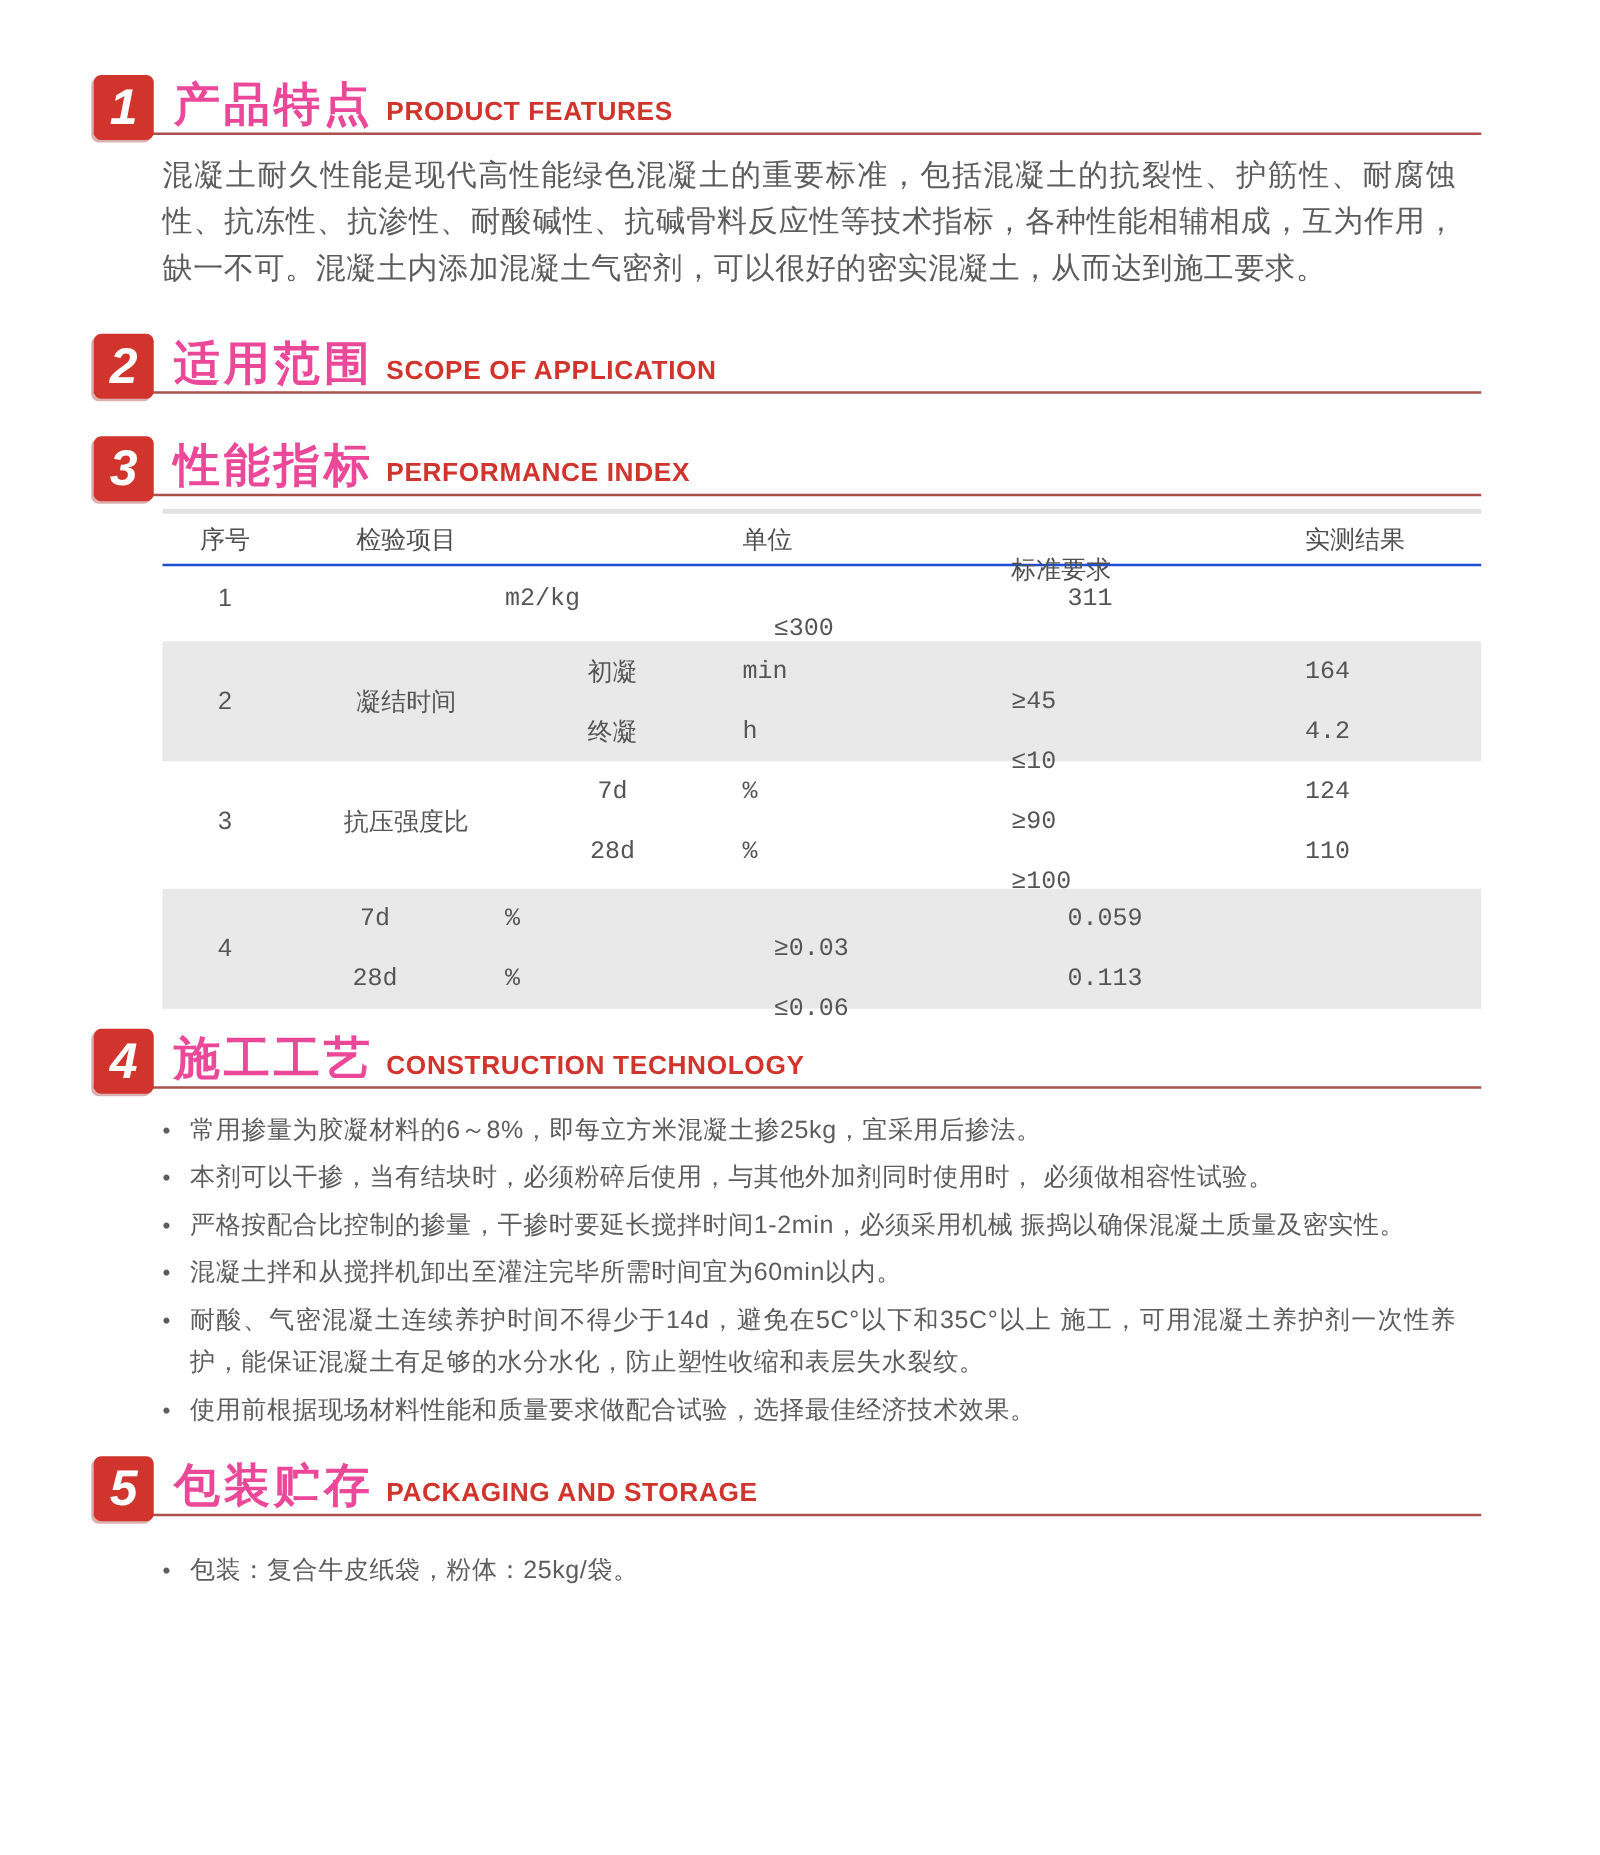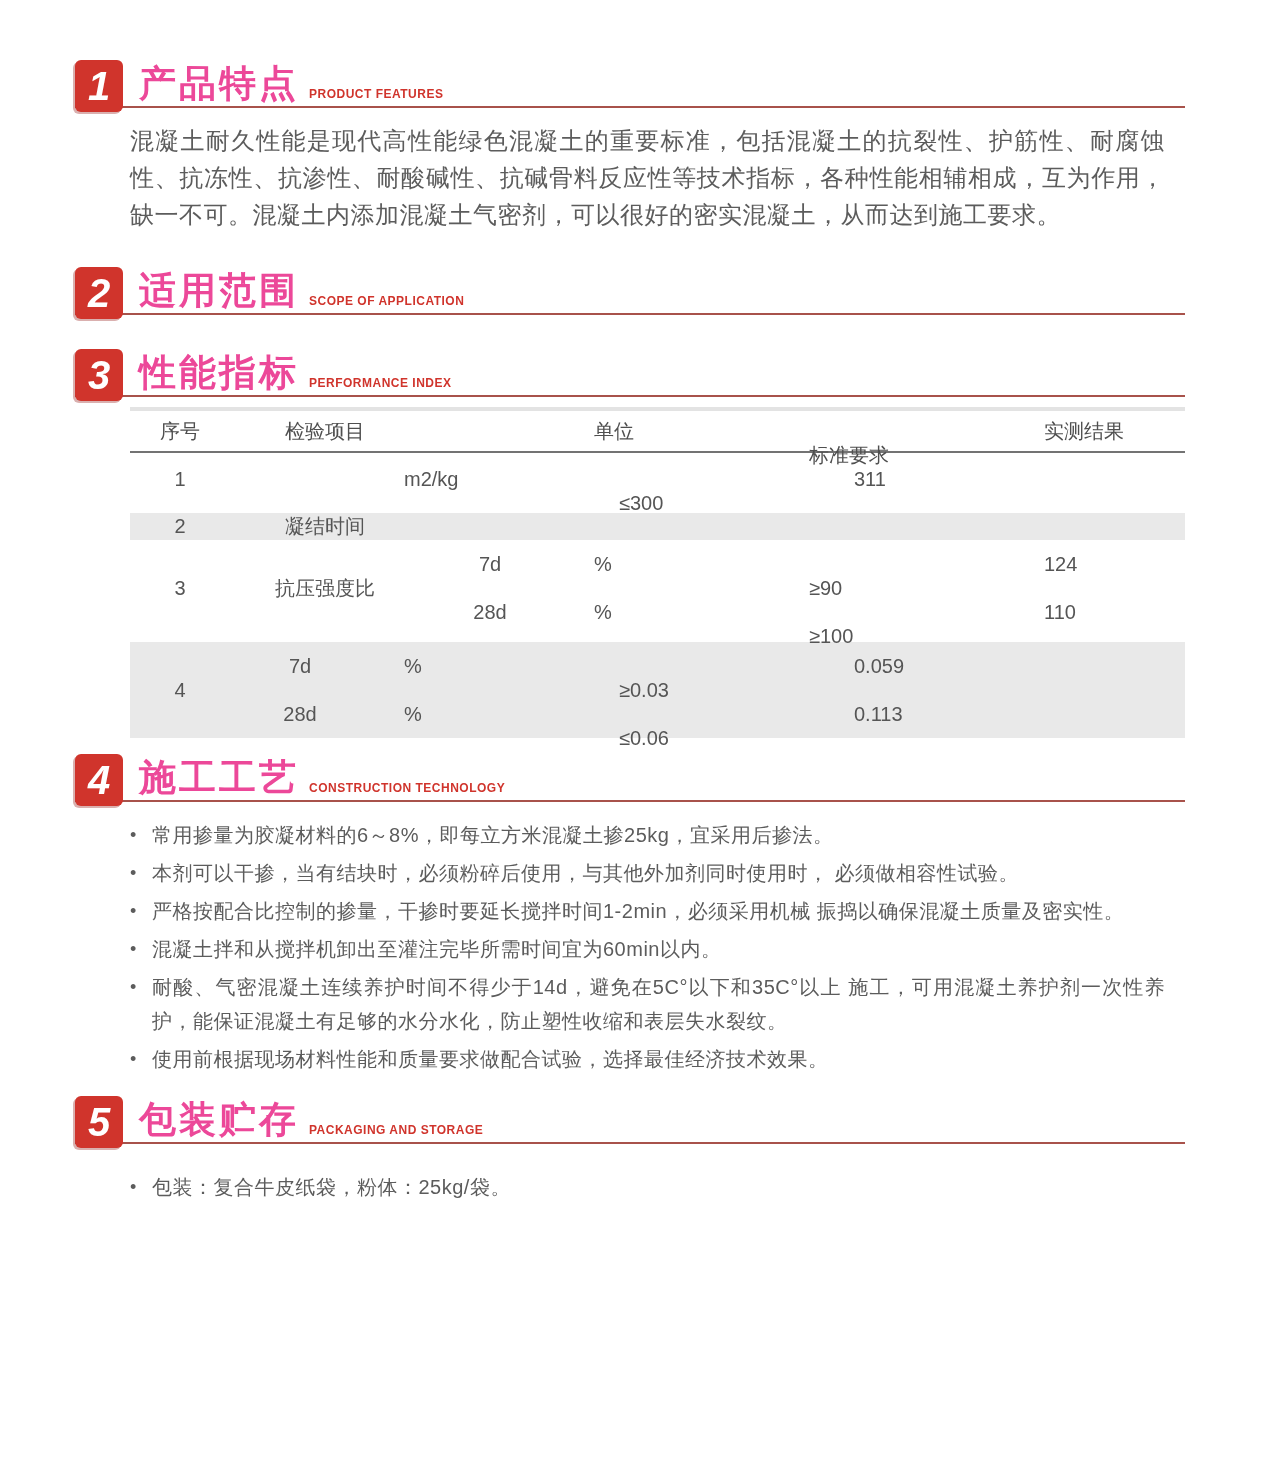--- a/index.html
+++ b/index.html
@@ -30,21 +30,21 @@
     margin-bottom: -6px;
     position: relative; z-index: 2;
     box-shadow: -2px 2px 0 rgba(150,30,25,0.35);
   }
   .sec-title-zh {
     color: #ec4899; font-size: 37px; font-weight: bold;
     letter-spacing: 3px; margin-left: 16px; line-height: 1;
     padding-bottom: 4px;
   }
   .sec-title-en {
-    color: #d0342c; font-size: 12px; font-weight: 600;
+    color: #d0342c; font-size: 21px; font-weight: 600;
     letter-spacing: 0.5px; margin-left: 10px; line-height: 1;
     padding-bottom: 6px;
   }
 
   
   .sec-paragraph {
     margin: 14px 20px 0 55px;
     font-size: 24px; line-height: 37px; color: #5c5c5c;
     text-align: justify; letter-spacing: 0.5px;
   }
@@ -60,37 +60,37 @@
     width: 22px; flex: 0 0 22px; text-align: left;
     color: #5c5c5c; font-size: 18px; line-height: 34px;
   }
   .bullet-text { flex: 1; text-align: justify; }
 
   
   .ptable { margin: 10px 0 0 55px; width: 1055px; color: #555555; font-size: 20px; }
   .pt-head {
     display: flex; align-items: center; height: 46px;
     border-top: 4px solid #e3e3e3;
-    border-bottom: 2px solid #737373;
+    border-bottom: 2px solid #1d4ed8;
     font-size: 20px; color: #4f4f4f;
   }
   .pt-group { display: flex; align-items: stretch; }
   .pt-group.shaded { background: #e9e9e9; }
   .pt-group.g2 { margin-top: 8px; }
   .pt-group.g4 { margin-top: 6px; }
   .c-no   { width: 100px; text-align: center; }
   .c-item { width: 190px; text-align: center; }
   .c-sub  { width: 140px; text-align: center; }
   .c-unit { width: 215px; padding-left: 34px; }
   .c-std  { width: 235px; padding-left: 34px; margin-top: 48px; }
   .c-res  { flex: 1; padding-left: 34px; }
   .pt-group > .c-no, .pt-group > .c-item {
     display: flex; align-items: center; justify-content: center;
   }
-  .subrows { flex: 1; display: flex; flex-direction: column; }
+  .subrows { flex: 1; display: flex; flex-direction: column; font-family: Liberation Mono, monospace; }
   .subrow { display: flex; align-items: center; height: 48px; }
   .pt-group.single .subrow { height: 52px; }
 
   
   .sec { margin-top: 0; }
   .sec + .sec { margin-top: 0; }
   .sec-2 .sec-header, .sec-3 .sec-header { margin-top: 26px; }
   .sec-4 .sec-header { margin-top: 8px; }
   .sec-5 .sec-header { margin-top: 12px; }
 </style>
@@ -147,20 +147,34 @@
             <div class="c-unit">m2/kg</div>
             <div class="c-std">≤300</div>
             <div class="c-res">311</div>
           </div>
         </div>
       </div>
 
       <div class="pt-group shaded g2">
         <div class="c-no">2</div>
         <div class="c-item">凝结时间</div>
+        <div class="subrows">
+          <div class="subrow">
+            <div class="c-sub">初凝</div>
+            <div class="c-unit">min</div>
+            <div class="c-std">≥45</div>
+            <div class="c-res">164</div>
+          </div>
+          <div class="subrow">
+            <div class="c-sub">终凝</div>
+            <div class="c-unit">h</div>
+            <div class="c-std">≤10</div>
+            <div class="c-res">4.2</div>
+          </div>
+        </div>
       </div>
 
       <div class="pt-group g3">
         <div class="c-no">3</div>
         <div class="c-item">抗压强度比</div>
         <div class="subrows">
           <div class="subrow">
             <div class="c-sub">7d</div>
             <div class="c-unit">%</div>
             <div class="c-std">≥90</div>

